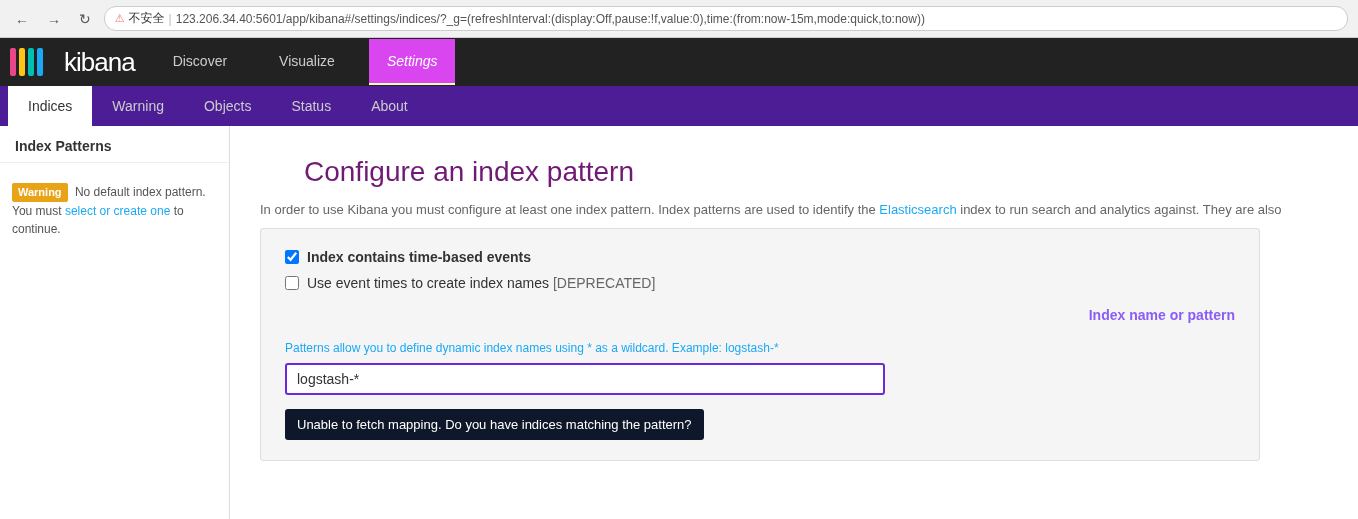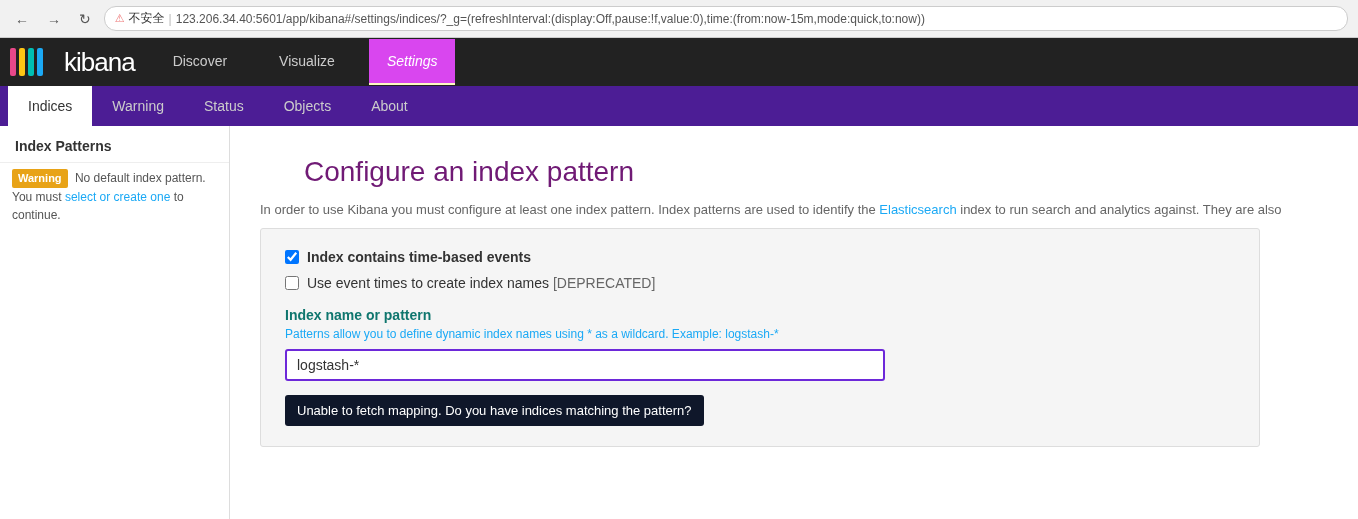--- a/index.html
+++ b/index.html
@@ -136,21 +136,21 @@
       padding: 0;
     }
     .sidebar-title {
       padding: 12px 15px 8px;
       font-size: 14px;
       font-weight: bold;
       color: #333;
       border-bottom: 1px solid #eee;
     }
     .warning-banner {
-      margin: 6px 12px;
+      margin: 20px 12px;
       font-size: 12px;
       color: #555;
       line-height: 1.5;
     }
     .warning-badge {
       display: inline-block;
       background: #e8a317;
       color: #fff;
       font-size: 11px;
       font-weight: bold;
@@ -216,22 +216,23 @@
     .deprecated-tag {
       color: #666;
       font-weight: normal;
     }
     .field-section {
       margin-top: 16px;
     }
     .field-label {
       font-size: 14px;
       font-weight: bold;
-      color: #0f766e;
-      margin-bottom: 4px;
+      color: #8b5cf6;
+      margin-bottom: 18px;
+      text-align: right;
     }
     .field-hint {
       font-size: 12px;
       color: #1ba9f5;
       margin-bottom: 8px;
     }
     .field-input {
       display: block;
       width: 100%;
       max-width: 600px;
@@ -281,22 +282,22 @@
   <nav class="kibana-nav">
     <a href="#">Discover</a>
     <a href="#">Visualize</a>
     <a href="#" class="active">Settings</a>
   </nav>
 </div>
 
 <div class="settings-subnav">
   <a href="#" class="active">Indices</a>
   <a href="#">Warning</a>
+  <a href="#">Objects</a>
   <a href="#">Status</a>
-  <a href="#">Objects</a>
   <a href="#">About</a>
 </div>
 
 <div class="main-layout">
 
   <div class="sidebar">
     <div class="sidebar-title">Index Patterns</div>
     <div class="warning-banner">
       <span class="warning-badge">Warning</span><span> No default index pattern. You must <a href="#" class="warning-link">select or create one</a> to continue.</span>
     </div>

